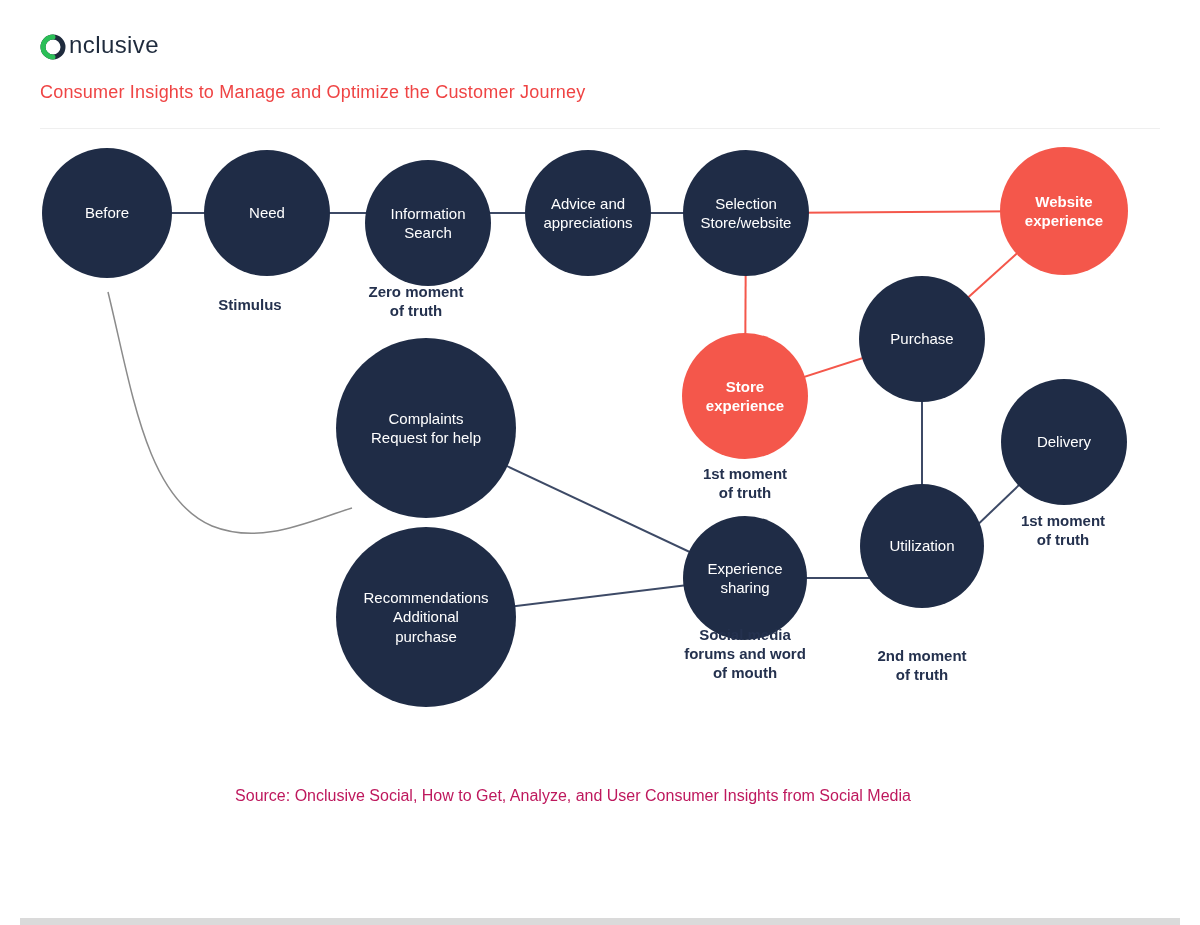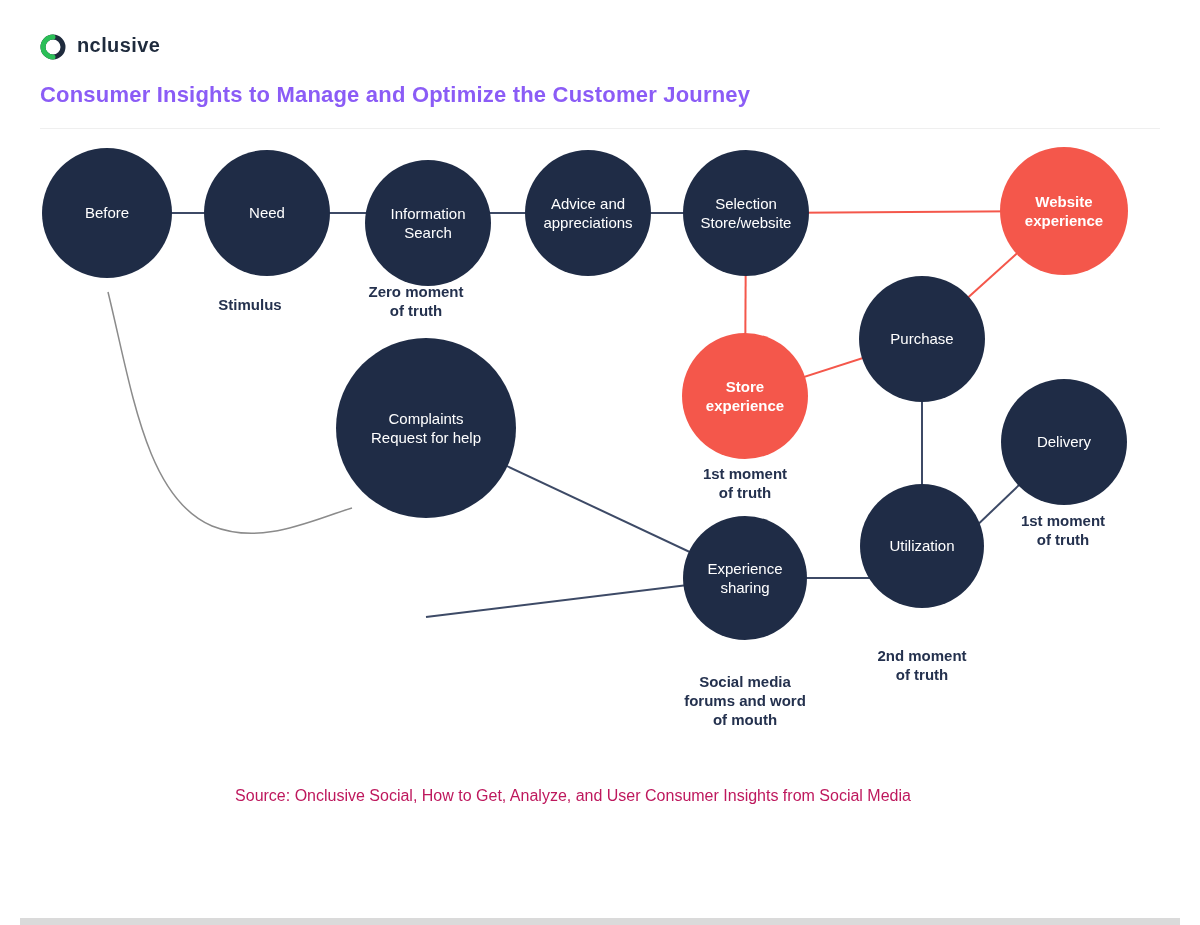--- a/index.html
+++ b/index.html
@@ -2,22 +2,22 @@
 <html><head>
 <meta charset="utf-8">
 <style>
   html,body{margin:0;padding:0;background:#ffffff;width:1200px;height:925px;overflow:hidden;
     font-family:"Liberation Sans", sans-serif;}
   .page{position:relative;width:1200px;height:925px;background:#fff;}
 
   
   .logo{position:absolute;left:38px;top:28px;display:flex;align-items:center;height:34px;}
   .logo svg{display:block;}
-  .logo-text{font-size:20px;font-weight:700;color:#1f2b3d;letter-spacing:.4px;margin-left:9px;line-height:34px;}
-  .title{position:absolute;left:40px;top:82px;font-size:22px;font-weight:700;color:#8b5cf6;letter-spacing:.2px;}
+  .logo-text{font-size:24px;font-weight:400;color:#1f2b3d;letter-spacing:.4px;margin-left:1px;line-height:34px;}
+  .title{position:absolute;left:40px;top:82px;font-size:18px;font-weight:400;color:#ef4444;letter-spacing:.2px;}
   .divider{position:absolute;left:40px;right:40px;top:128px;height:1px;background:#efefef;}
 
   
   .lines{position:absolute;left:0;top:0;width:1200px;height:925px;z-index:1;}
   .node{position:absolute;border-radius:50%;display:flex;align-items:center;justify-content:center;
     text-align:center;color:#ffffff;font-size:15px;font-weight:500;line-height:1.3;
     white-space:pre-line;z-index:2;}
   .node.dark{background:#1f2c46;}
   .node.accent{background:#f4574b;font-weight:600;}
   .annotation{position:absolute;text-align:center;color:#24314e;font-size:15px;font-weight:700;
@@ -78,29 +78,32 @@
 experience</div>
   <div class="node dark" style="left:859px;top:276px;width:126px;height:126px">Purchase</div>
   <div class="node accent" style="left:682px;top:333px;width:126px;height:126px">Store
 experience</div>
   <div class="node dark" style="left:336px;top:338px;width:180px;height:180px">Complaints
 Request for help</div>
   <div class="node dark" style="left:1001px;top:379px;width:126px;height:126px">Delivery</div>
   <div class="node dark" style="left:683px;top:516px;width:124px;height:124px">Experience
 sharing</div>
   <div class="node dark" style="left:860px;top:484px;width:124px;height:124px">Utilization</div>
+  <div class="node dark" style="left:336px;top:527px;width:180px;height:180px">Recommendations
+Additional
+purchase</div>
 
   <div class="annotation" style="left:150px;top:295px;width:200px">Stimulus</div>
   <div class="annotation" style="left:316px;top:282px;width:200px">Zero moment
 of truth</div>
   <div class="annotation" style="left:645px;top:464px;width:200px">1st moment
 of truth</div>
   <div class="annotation" style="left:963px;top:511px;width:200px">1st moment
 of truth</div>
-  <div class="annotation" style="left:625px;top:672px;width:240px">Social media
+  <div class="annotation" style="left:625px;top:625px;width:240px">Social media
 forums and word
 of mouth</div>
   <div class="annotation" style="left:822px;top:646px;width:200px">2nd moment
 of truth</div>
 
   <div class="source">Source: Onclusive Social, How to Get, Analyze, and User Consumer Insights from Social Media</div>
   <div class="bottom-strip"></div>
 
 </div>
 

